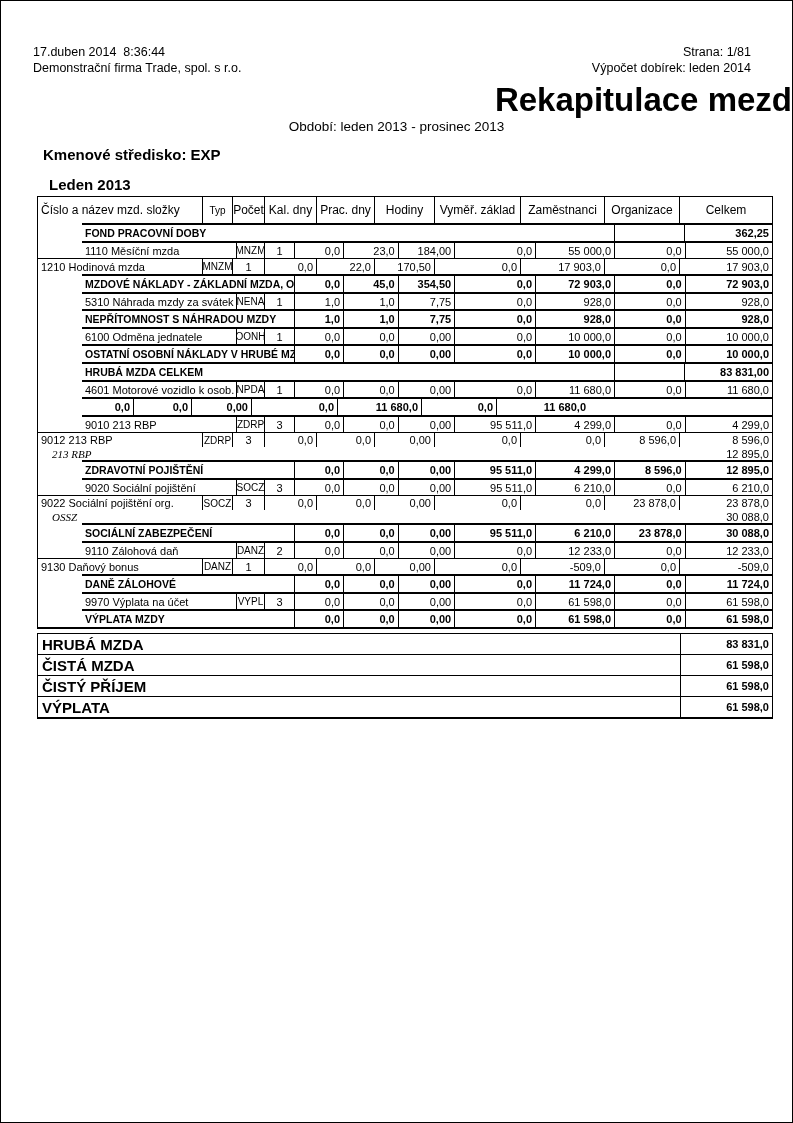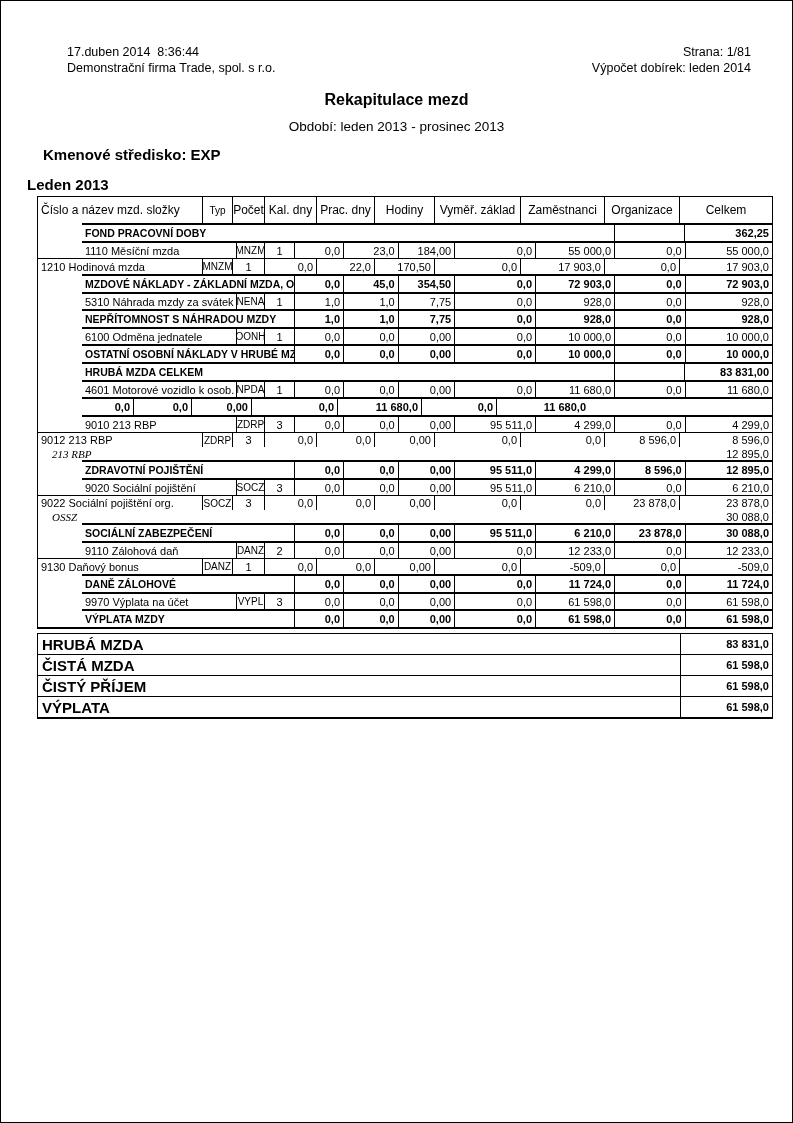--- a/index.html
+++ b/index.html
@@ -1,24 +1,24 @@
 <!DOCTYPE html>
 <html><head>
 <meta charset="utf-8">
 <style>
   html,body{margin:0;padding:0;background:#fff;}
   .page{position:relative;width:793px;height:1123px;box-sizing:border-box;background:#fff;
         border:1px solid #000;color:#000;font-family:"Liberation Sans","DejaVu Sans",sans-serif;overflow:hidden;}
   .pre{white-space:pre;}
-  .masthead{display:flex;justify-content:space-between;padding:43px 41px 0 22px;font-size:12.5px;line-height:16px;margin-left:44px;}
+  .masthead{display:flex;justify-content:space-between;padding:43px 41px 0 32px;font-size:12.5px;line-height:16px;}
   .mast-right{text-align:right;}
-  .title{text-align:center;font-size:16px;font-weight:bold;margin-top:9px;line-height:30px;}
+  .title{text-align:right;font-size:33px;font-weight:bold;margin-top:9px;line-height:30px;}
   .subtitle{text-align:center;font-size:13.5px;margin-top:4px;line-height:16px;}
   .h-center{font-size:15px;font-weight:bold;margin:11px 0 0 42px;line-height:18px;}
-  .h-month{font-size:15px;font-weight:bold;margin:12px 0 0 26px;line-height:18px;}
+  .h-month{font-size:15px;font-weight:bold;margin:12px 0 0 48px;line-height:18px;}
 
   .wtable{margin:2px 0 0 36px;width:734px;box-sizing:content-box;
           border:1px solid #000;border-bottom-width:2px;}
   .tr{display:flex;height:15px;}
   .tr.head{height:26px;}
   .tr.sec{height:16px;}
   .tr.sub{height:13px;}
   .tr.narrow{height:14px;}
   .bt1{border-top:1px solid #000;}
   .bt2{border-top:2px solid #000;margin-left:44px;}

